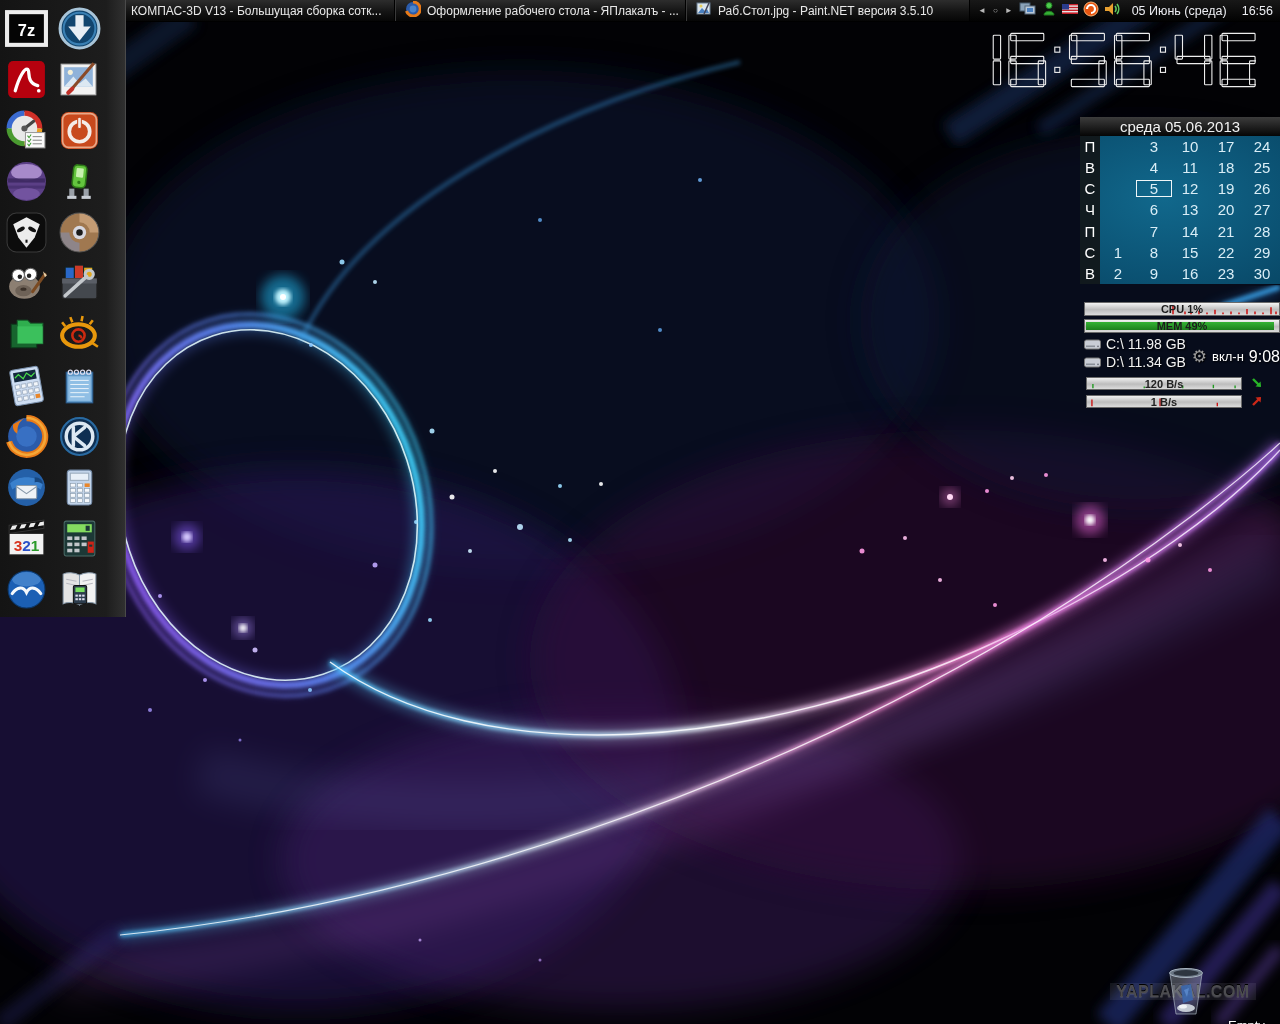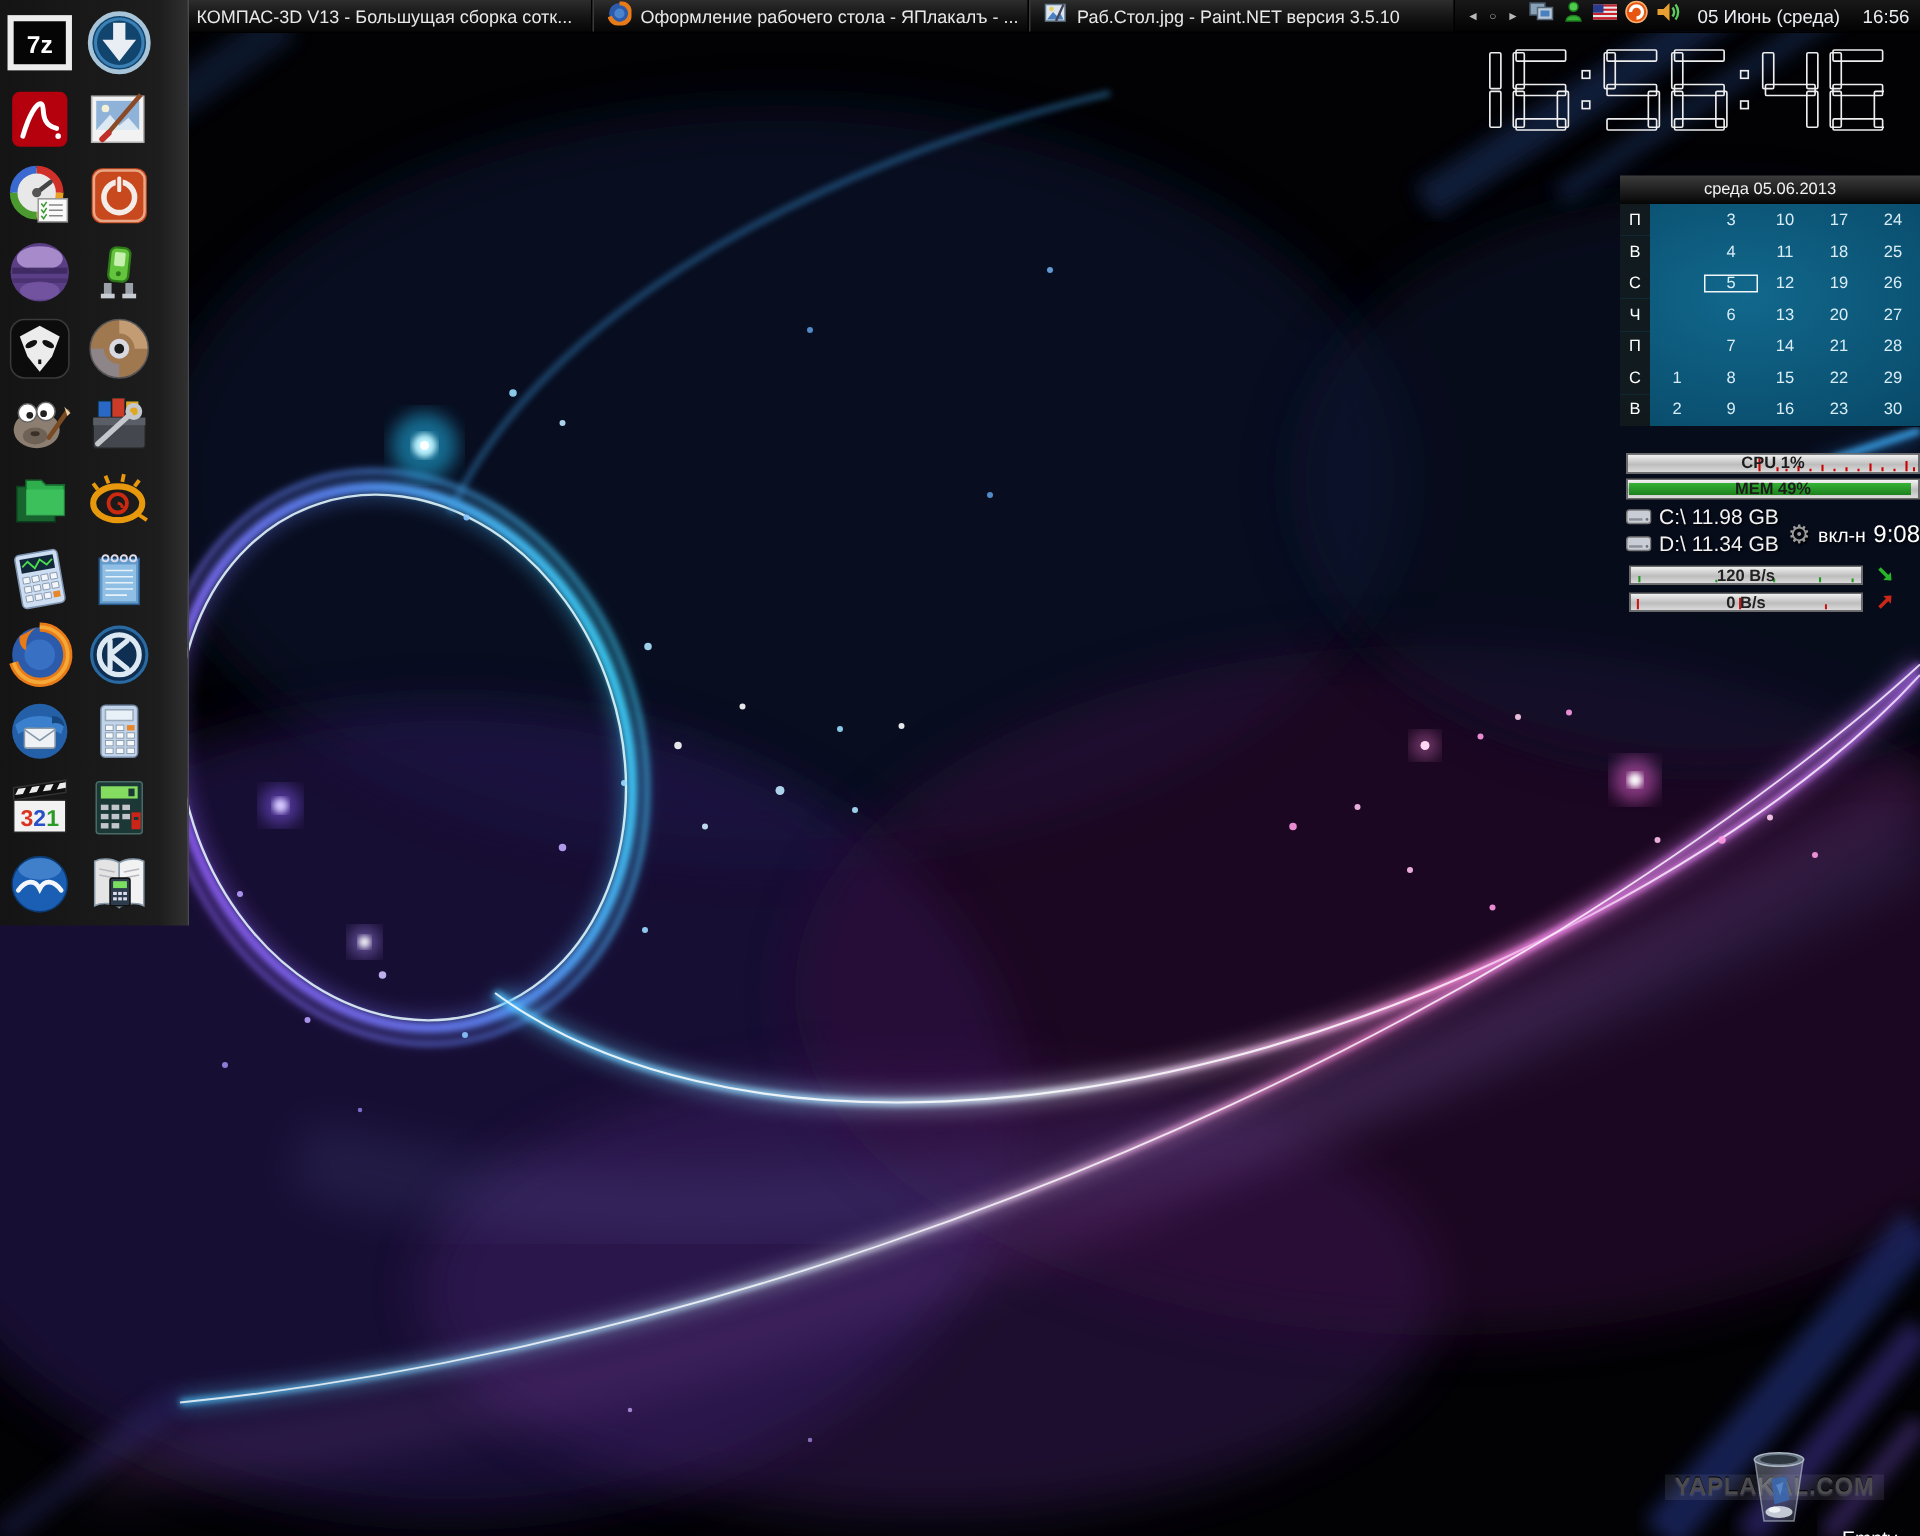--- a/index.html
+++ b/index.html
@@ -29,21 +29,21 @@
           background:linear-gradient(90deg,#141414,#1d1d1d 85%,#303030);
           border-right:1px solid #4a4a4a; }
   .dock-grid { display:grid; grid-template-columns:53px 53px; grid-auto-rows:51px; padding-top:3px; }
   .dock-item { display:flex; align-items:center; justify-content:center; cursor:pointer; }
   .dock-item svg { width:45px; height:45px; }
 
   
   .clockw { position:absolute; left:962px; top:30px; width:294px; height:60px; z-index:3; }
 
   
-  .calendar { position:absolute; left:1080px; top:117px; width:200px; height:211px; z-index:3; font-size:11px; }
+  .calendar { position:absolute; left:1080px; top:117px; width:200px; height:211px; z-index:3; font-size:15px; }
   .cal-head { height:19px; line-height:19px; text-align:center; color:#f2f2f2;
               background:linear-gradient(#3c3c3c,#050505); }
   .cal-body { height:148px; background:radial-gradient(ellipse 130% 110% at 42% 42%, #11688c 0%, #0b5273 48%, #053a55 100%);
               display:grid; grid-template-rows:repeat(7,1fr); }
   .cal-row { display:grid; grid-template-columns:20px repeat(5,1fr); align-items:center; }
   .cal-wd { background:rgba(18,18,18,.88); color:#fff; text-align:center; height:100%;
             display:flex; align-items:center; justify-content:center; }
   .cal-d { color:#d9edf6; text-align:center; }
   .cal-d.cur { outline:1px solid #f0f6f8; outline-offset:-1px; }
 
@@ -723,21 +723,21 @@
   </div>
   <div class="netrow">
     <div class="netbar">
       <svg viewBox="0 0 156 13" preserveAspectRatio="none">
         <g stroke="#cc1414" stroke-width="1.4">
           <line x1="5" y1="12" x2="5" y2="4"></line>
             <line x1="74" y1="12" x2="74" y2="3"></line>
           <line x1="132" y1="12" x2="132" y2="8"></line>
         </g>
       </svg>
-      <div class="lbl">0 B/s</div>
+      <div class="lbl">1 B/s</div>
     </div>
     <svg class="net-arrow" viewBox="0 0 14 14">
       <line x1="3" y1="11" x2="10" y2="4" stroke="#cc2818" stroke-width="2.4"></line>
       <polygon points="11,3 10.6,8.5 5.5,3.4" fill="#cc2818"></polygon>
     </svg>
   </div>
 </div>
 
 <div class="wm-band">
   <span class="wm-text">YAPLAKAL.COM</span>

